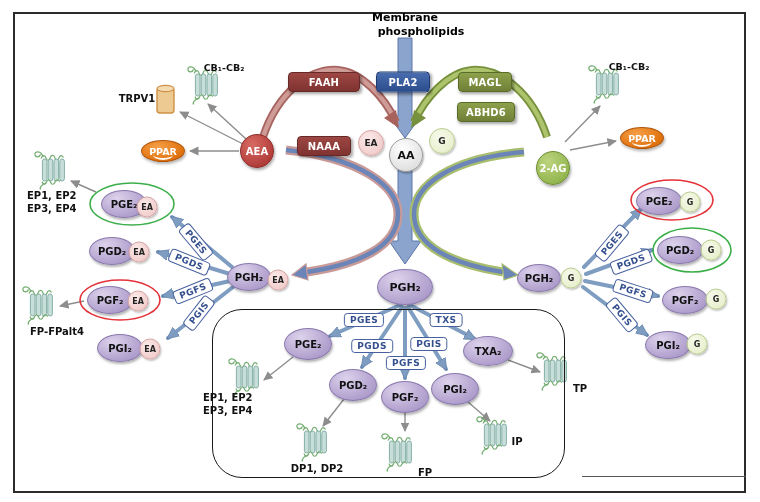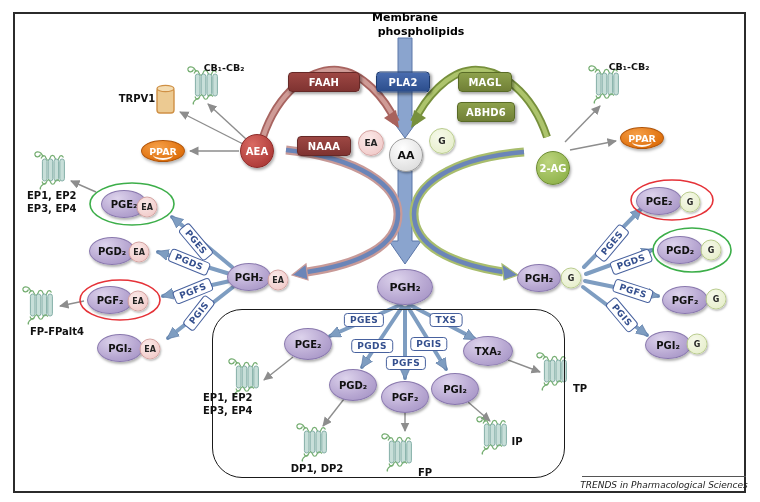--- a/index.html
+++ b/index.html
@@ -238,14 +238,13 @@
   <div class="lbl" style="left:27px;top:203px;">EP3, EP4</div>
   <div class="n lbl" style="left:57px;top:331px;">FP-FPalt4</div>
   <div class="lbl" style="left:203px;top:392px;">EP1, EP2</div>
   <div class="lbl" style="left:203px;top:405px;">EP3, EP4</div>
   <div class="n lbl" style="left:317px;top:468px;">DP1, DP2</div>
   <div class="n lbl" style="left:389px;top:472px;margin-left:36px;">FP</div>
   <div class="n lbl" style="left:517px;top:441px;">IP</div>
   <div class="n lbl" style="left:580px;top:388px;">TP</div>
 
   <div class="capline"></div>
-  <div class="n lbl cap" style="left:664px;top:485px;">TRENDS in Pharmacological Sciences</div>
 </div>
 
 </body></html>

